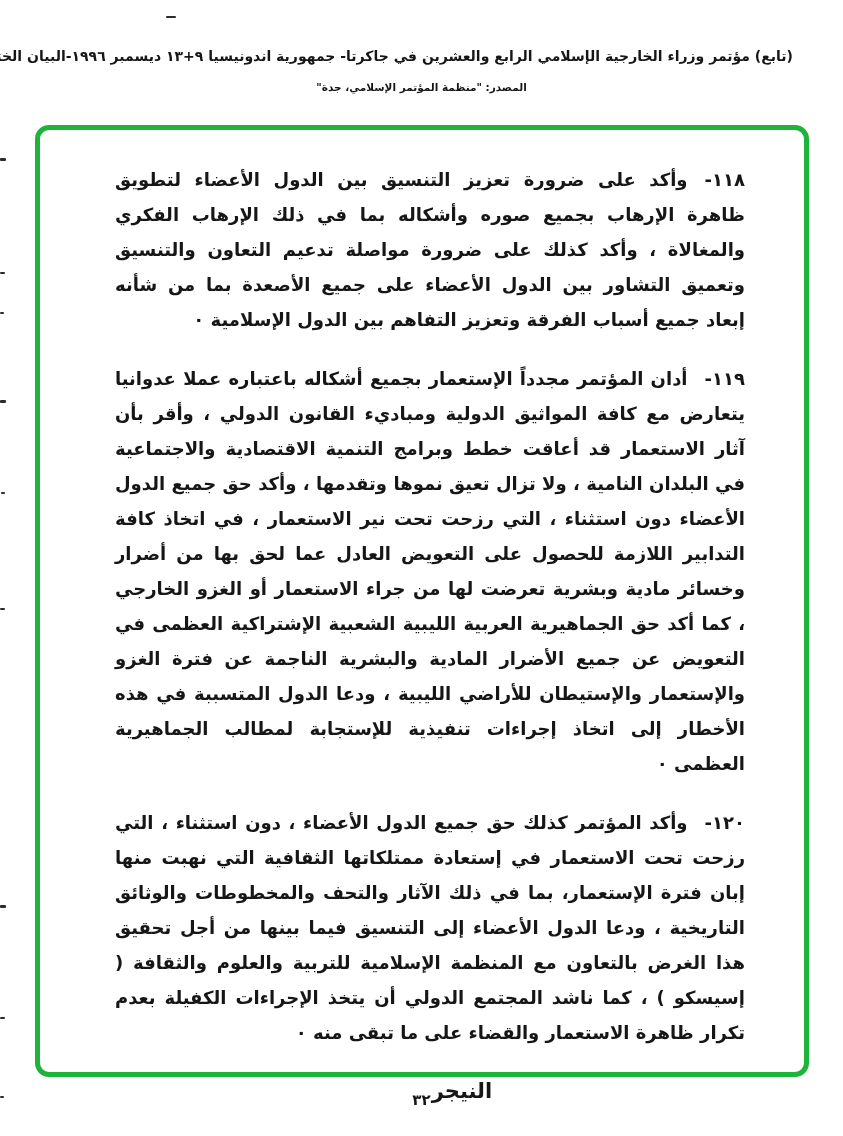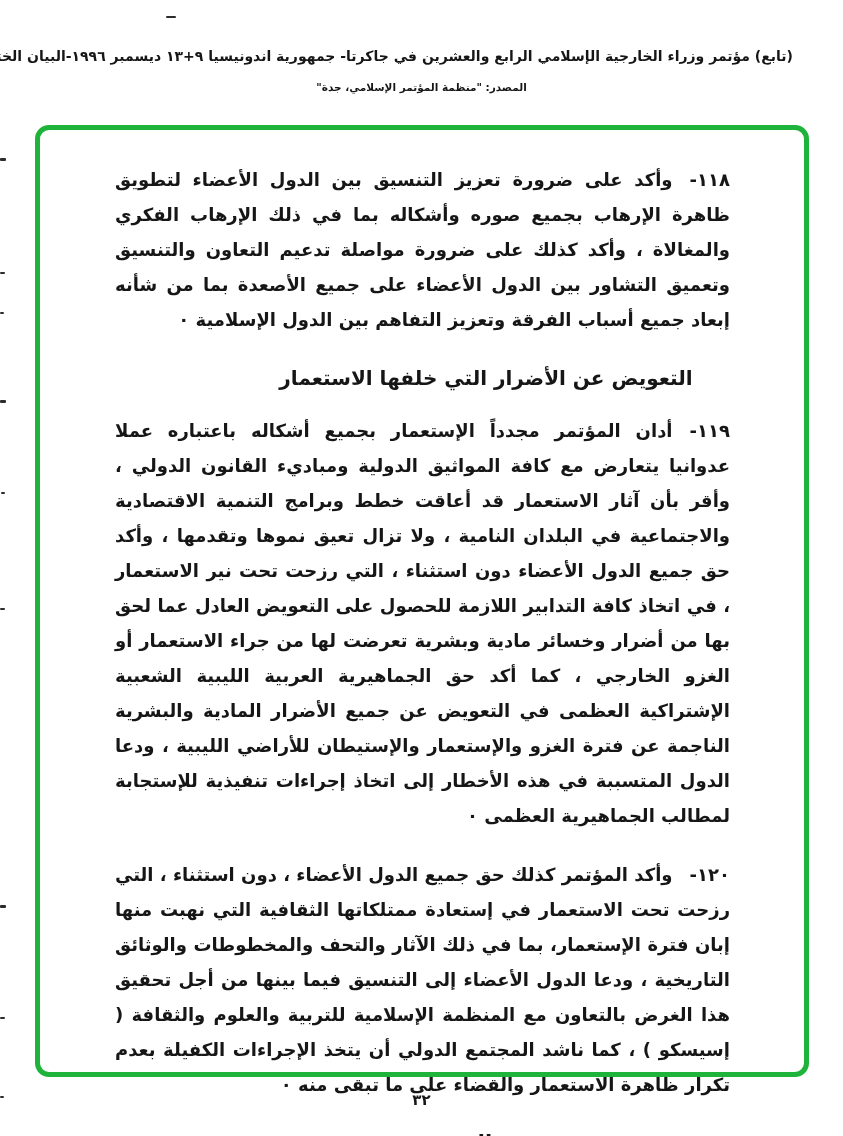--- a/index.html
+++ b/index.html
@@ -35,21 +35,21 @@
   
   .text-area{
     position:absolute;top:32px;right:59px;left:75px;
     direction:rtl;
     text-align:justify;
     font-size:18px;
     font-weight:600;
     line-height:35px;
     color:#161616;
   }
-  .para{margin:0 15px 24px 0;}
+  .para{margin:0 0 24px 0;}
   .pnum{margin-left:17px;}
   .heading{
     font-size:20px;font-weight:700;
     text-align:center;
     margin:12px 0 17px 0;
     position:relative;
   }
   .heading-comp{left:56px;}
   .heading-niger{left:32px;font-size:21px;}
   
@@ -82,21 +82,20 @@
   <header class="doc-header">
     <div class="line1">(تابع) مؤتمر وزراء الخارجية الإسلامي الرابع والعشرين في جاكرتا- جمهورية اندونيسيا ٩+١٣ ديسمبر ١٩٩٦-البيان الختامي</div>
     <div class="line2">المصدر: "منظمة المؤتمر الإسلامي، جدة"</div>
   </header>
 
   <div class="content-box" style="border-color: rgb(30, 180, 60);">
     <div class="text-area" style="color: rgb(22, 22, 22);">
 
       <p class="para"><span class="pnum">١١٨-</span><span>وأكد على ضرورة تعزيز التنسيق بين الدول الأعضاء لتطويق ظاهرة الإرهاب بجميع صوره وأشكاله بما في ذلك الإرهاب الفكري والمغالاة ، وأكد كذلك على ضرورة مواصلة تدعيم التعاون والتنسيق وتعميق التشاور بين الدول الأعضاء على جميع الأصعدة بما من شأنه إبعاد جميع أسباب الفرقة وتعزيز التفاهم بين الدول الإسلامية ٠</span></p>
 
-      <h3 class="heading heading-comp">التعويض عن الأضرار التي خلفها الاستعمار</h3>
 
       <p class="para"><span class="pnum">١١٩-</span><span>أدان المؤتمر مجدداً الإستعمار بجميع أشكاله باعتباره عملا عدوانيا يتعارض مع كافة المواثيق الدولية ومباديء القانون الدولي ، وأقر بأن آثار الاستعمار قد أعاقت خطط وبرامج التنمية الاقتصادية والاجتماعية في البلدان النامية ، ولا تزال تعيق نموها وتقدمها ، وأكد حق جميع الدول الأعضاء دون استثناء ، التي رزحت تحت نير الاستعمار ، في اتخاذ كافة التدابير اللازمة للحصول على التعويض العادل عما لحق بها من أضرار وخسائر مادية وبشرية تعرضت لها من جراء الاستعمار أو الغزو الخارجي ، كما أكد حق الجماهيرية العربية الليبية الشعبية الإشتراكية العظمى في التعويض عن جميع الأضرار المادية والبشرية الناجمة عن فترة الغزو والإستعمار والإستيطان للأراضي الليبية ، ودعا الدول المتسببة في هذه الأخطار إلى اتخاذ إجراءات تنفيذية للإستجابة لمطالب الجماهيرية العظمى ٠</span></p>
 
       <p class="para"><span class="pnum">١٢٠-</span><span>وأكد المؤتمر كذلك حق جميع الدول الأعضاء ، دون استثناء ، التي رزحت تحت الاستعمار في إستعادة ممتلكاتها الثقافية التي نهبت منها إبان فترة الإستعمار، بما في ذلك الآثار والتحف والمخطوطات والوثائق التاريخية ، ودعا الدول الأعضاء إلى التنسيق فيما بينها من أجل تحقيق هذا الغرض بالتعاون مع المنظمة الإسلامية للتربية والعلوم والثقافة ( إسيسكو ) ، كما ناشد المجتمع الدولي أن يتخذ الإجراءات الكفيلة بعدم تكرار ظاهرة الاستعمار والقضاء على ما تبقى منه ٠</span></p>
 
       <h3 class="heading heading-niger">النيجر</h3>
 
     </div>
   </div>
 

